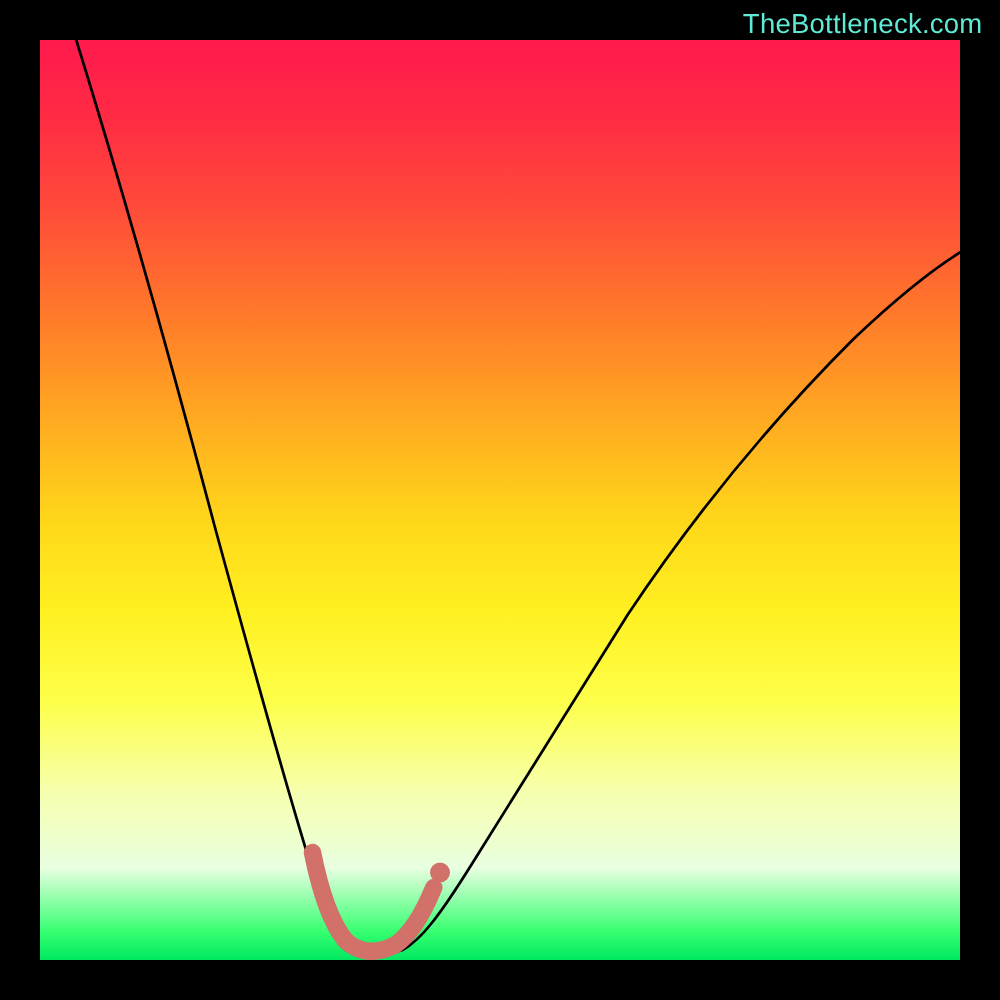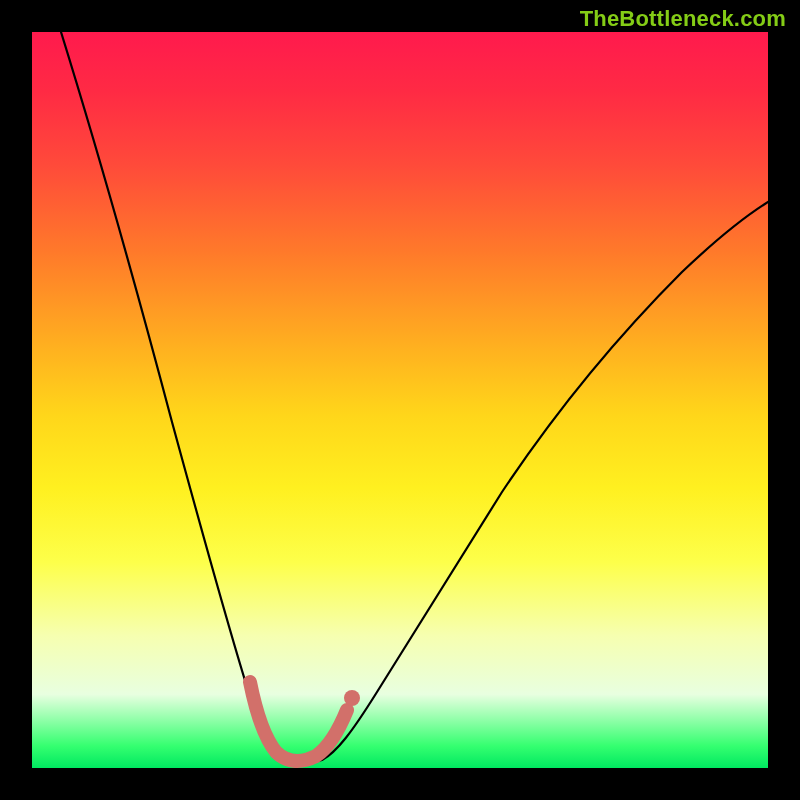--- a/index.html
+++ b/index.html
@@ -45,23 +45,23 @@
   .curve-svg {
     position: absolute;
     inset: 0;
     width: 100%;
     height: 100%;
   }
   .watermark {
     position: absolute;
     top: 6px;
     right: 14px;
-    color: #84cc16;
+    color: #5eead4;
     font-size: 22px;
-    font-weight: 700;
+    font-weight: 400;
     letter-spacing: 0.2px;
   }
 </style>
 </head>
 <body>
 
 <div class="frame">
 
   <div class="plot-area">
     <div class="gradient-bg"></div>

